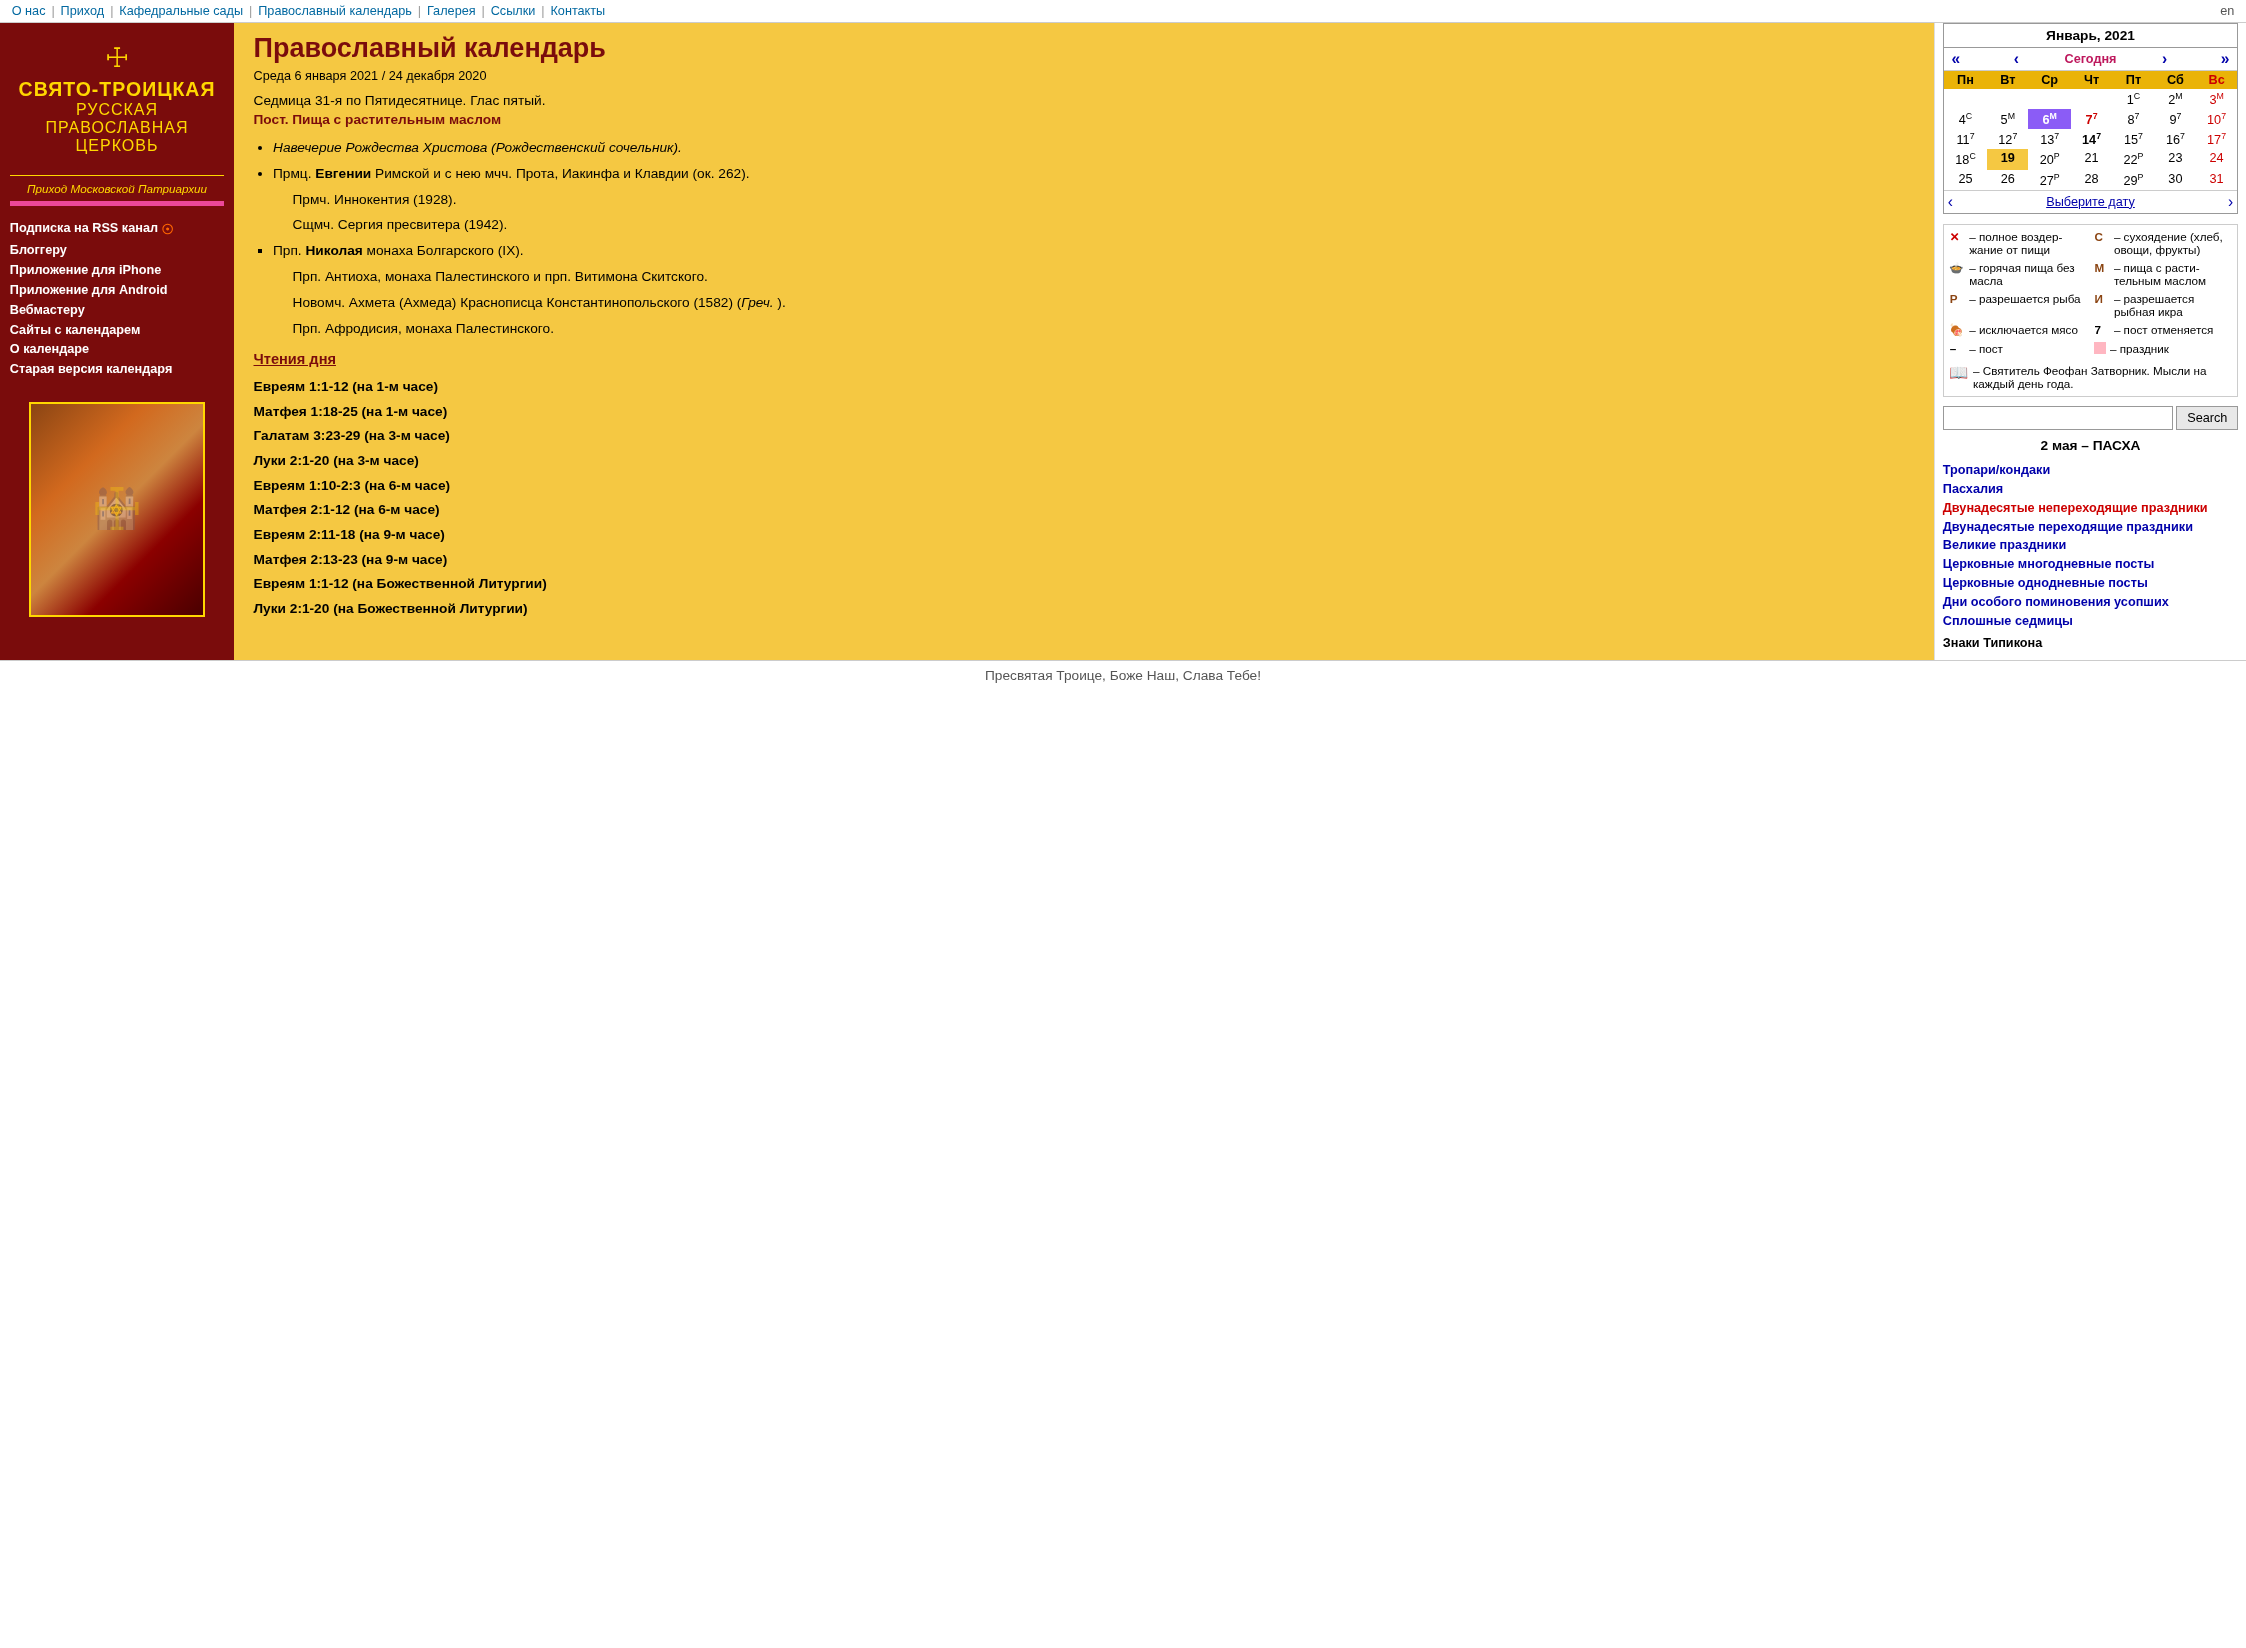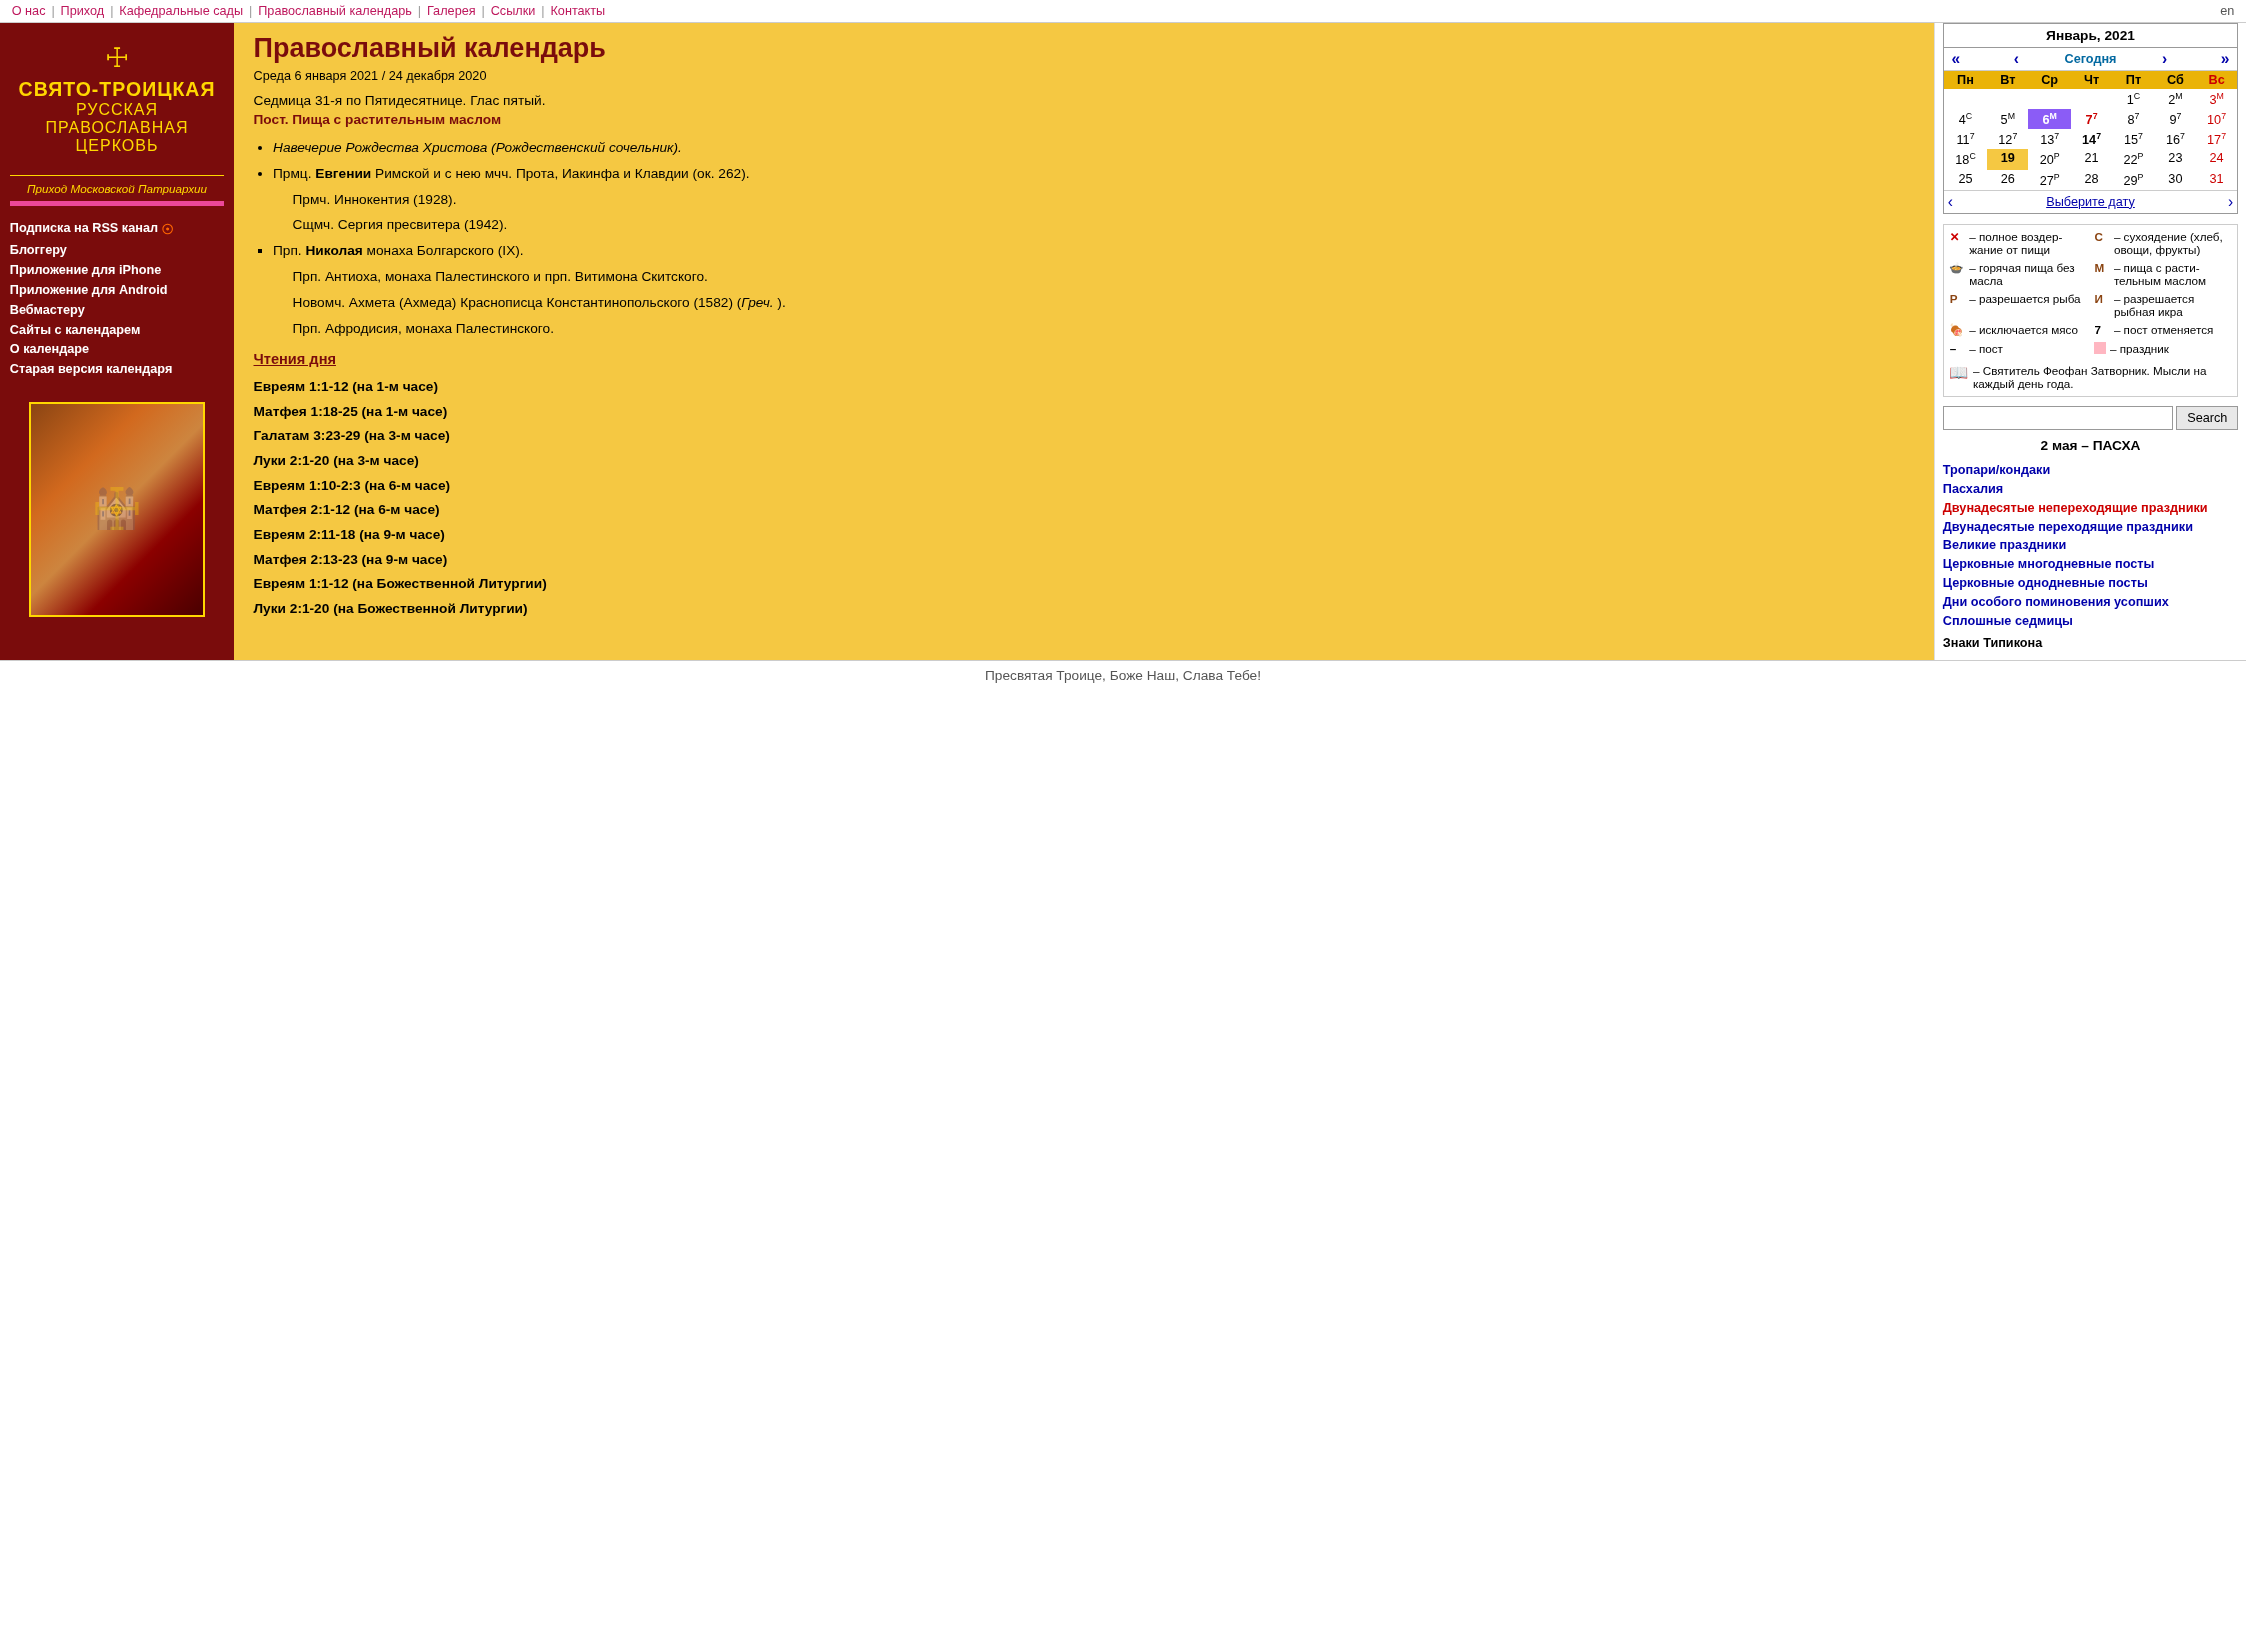--- a/index.html
+++ b/index.html
@@ -8,21 +8,21 @@
     
     .top-nav {
       background: #fff;
       border-bottom: 1px solid #ccc;
       display: flex;
       align-items: center;
       padding: 3.9px 7.8px;
       font-size: 12.7px;
     }
     .top-nav a, .top-nav span {
-      color: #be185d;
+      color: #0369a1;
       text-decoration: none;
       margin: 0 3.9px;
     }
     .top-nav .separator { color: #999; margin: 0 2px; }
     .top-nav .lang { margin-left: auto; color: #555; }
 
     
     .main-wrapper {
       display: flex;
       width: 100%;
@@ -192,21 +192,21 @@
       border-bottom: 1px solid #ccc;
     }
     .calendar-nav .nav-btn {
       cursor: pointer;
       padding: 2px 7.8px;
       color: #00a;
       font-weight: bold;
       font-size: 15.6px;
     }
     .calendar-nav .today-btn {
-      color: #0369a1;
+      color: #be185d;
       font-size: 12.7px;
       font-weight: bold;
       cursor: pointer;
     }
     .calendar-grid {
       width: 100%;
       border-collapse: collapse;
       font-size: 12.7px;
     }
     .calendar-grid th {

